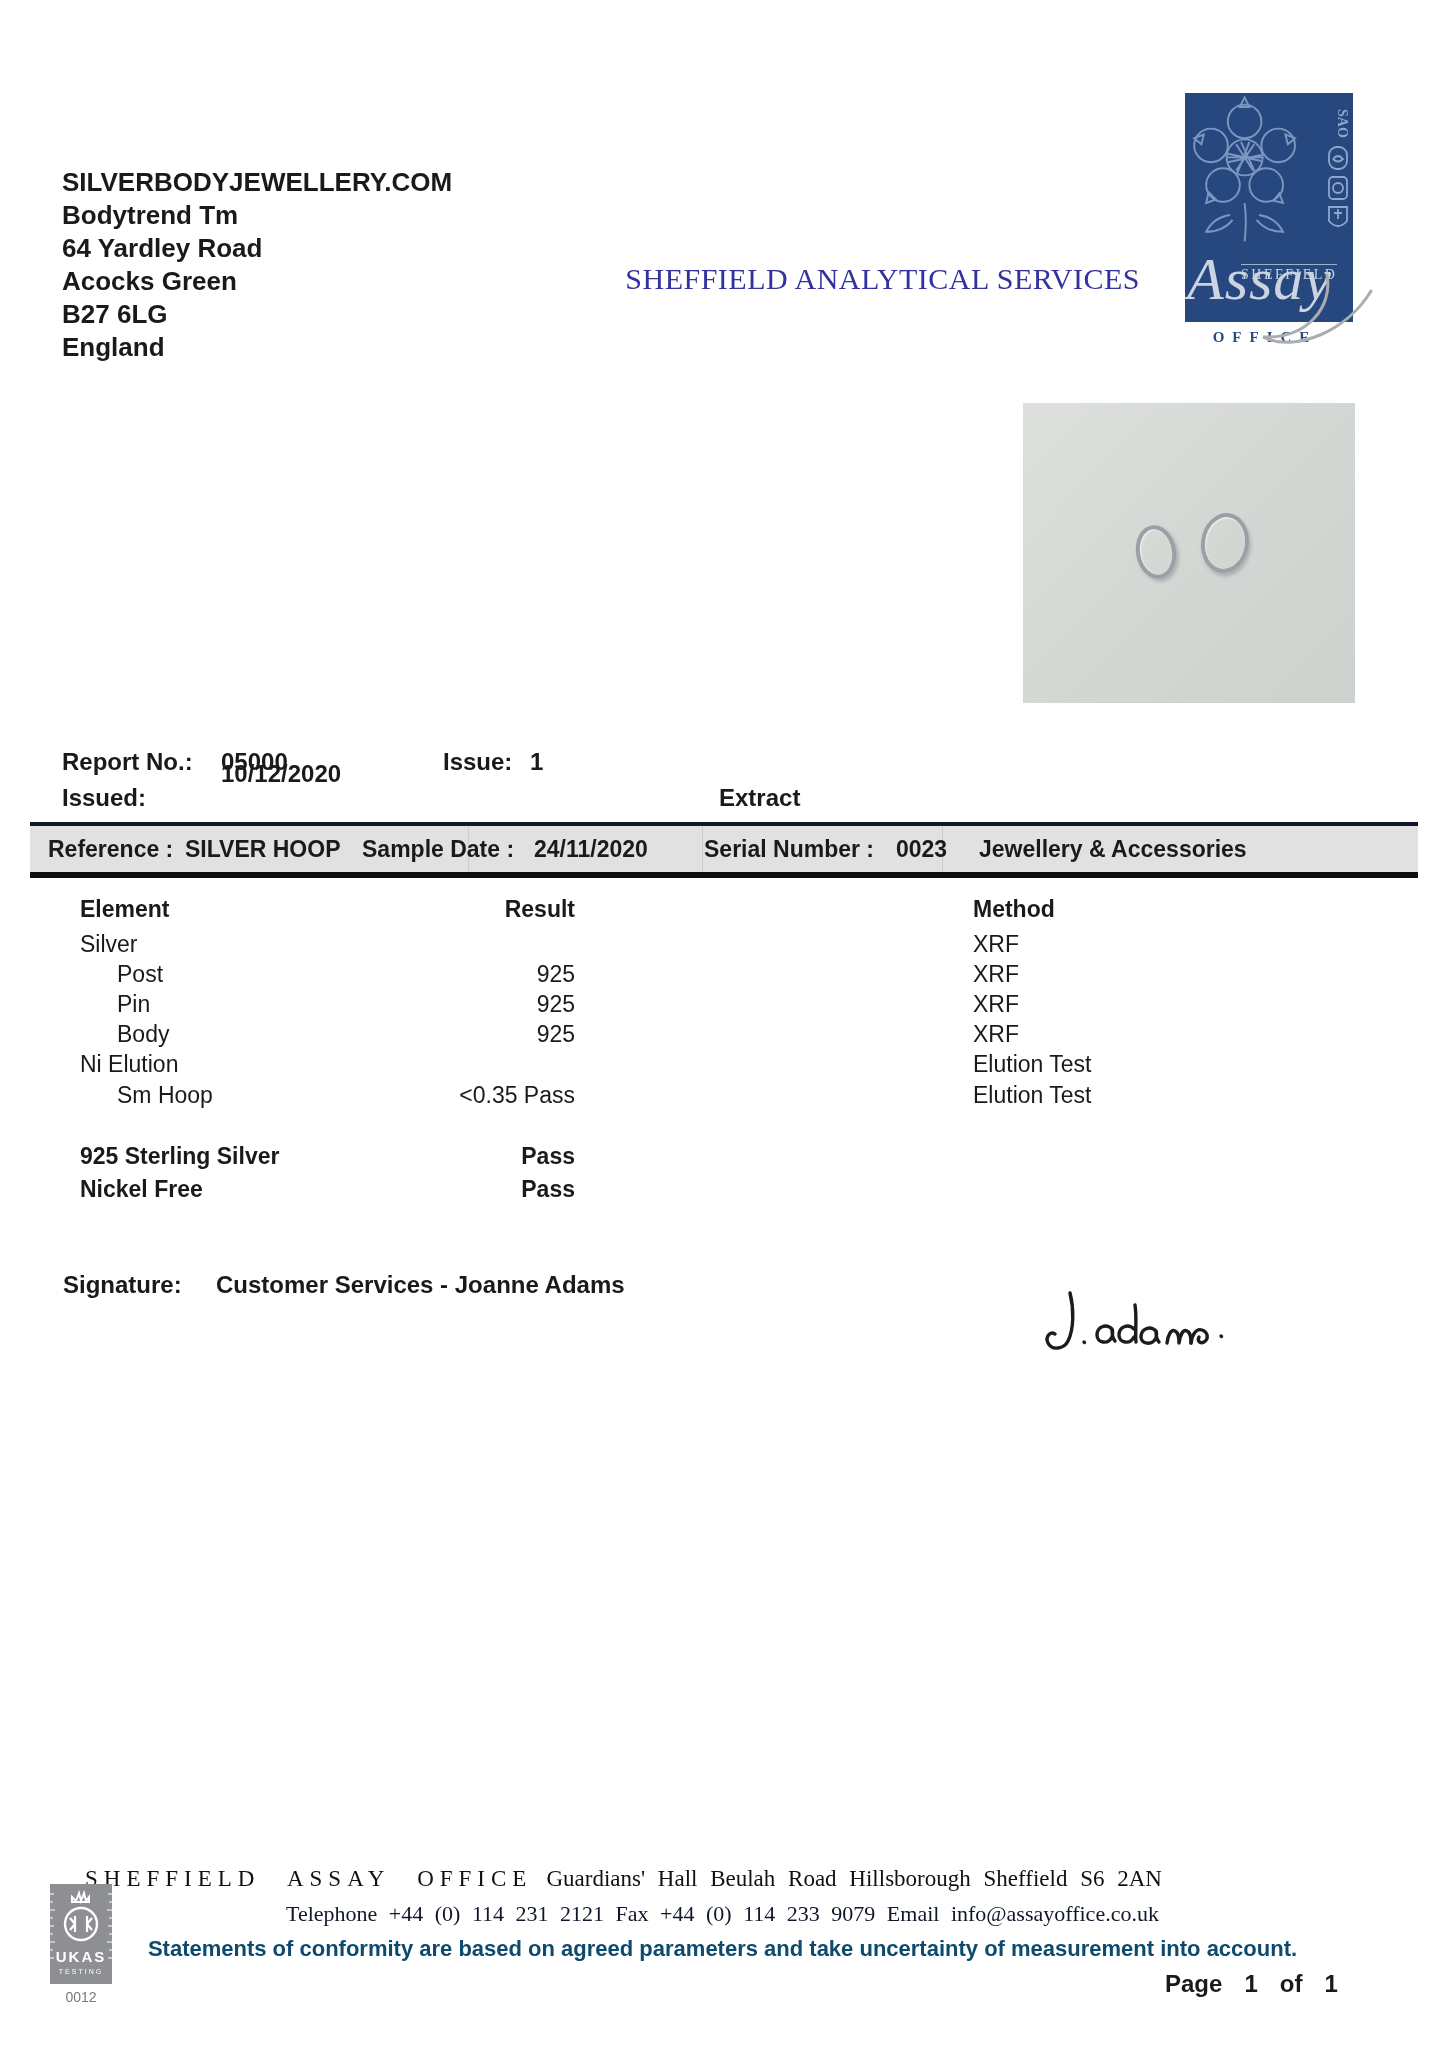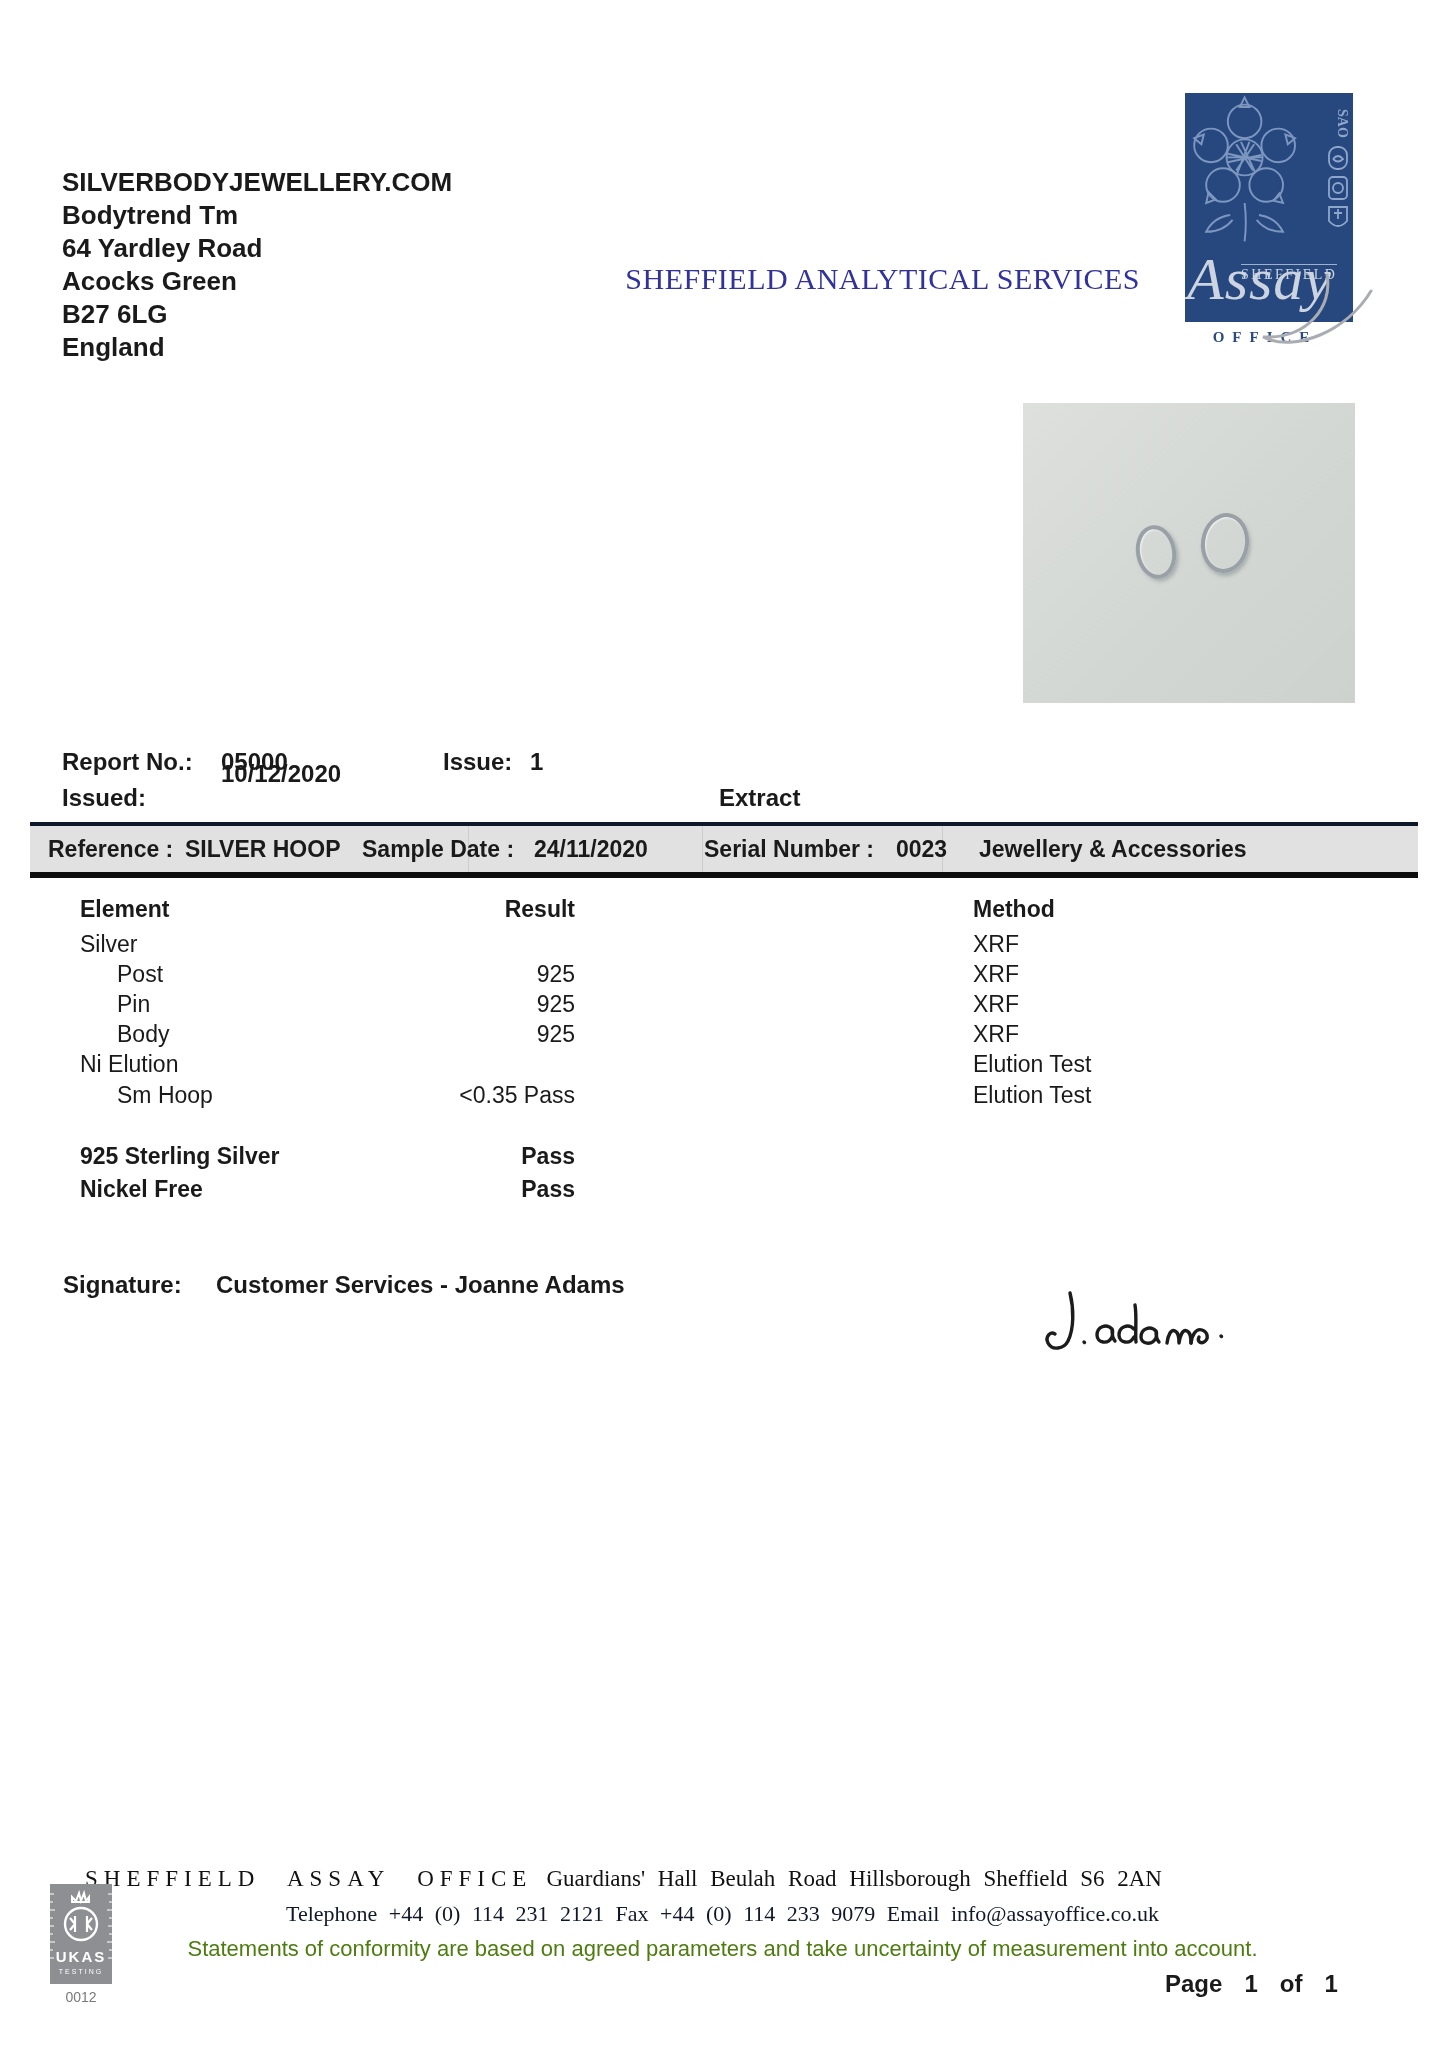--- a/index.html
+++ b/index.html
@@ -60,21 +60,21 @@
   .sig-svg{position:absolute;left:1028px;top:1285px;}
 
   
   .f-line1{position:absolute;left:0;top:1866px;width:1247px;text-align:center;
            font-family:"Liberation Serif","DejaVu Serif",serif;font-size:23px;color:#111;white-space:nowrap;}
   .f-office{letter-spacing:6px;word-spacing:16px;margin-right:14px;}
   .f-addr{word-spacing:7px;}
   .f-line2{position:absolute;left:0;top:1901px;width:1445px;text-align:center;
            font-family:"Liberation Serif","DejaVu Serif",serif;font-size:22px;color:#0f172a;word-spacing:6px;white-space:nowrap;}
   .f-statement{position:absolute;left:0;top:1936px;width:1445px;text-align:center;
-               font-size:22px;font-weight:normal;color:#4d7c0f;}
+               font-size:22px;font-weight:bold;color:#0c4a6e;}
   .f-page{position:absolute;left:1165px;top:1970px;font-size:24px;font-weight:bold;white-space:nowrap;}
   .f-page span{margin-right:22px;}
   .f-page span:last-child{margin-right:0;}
 
   .ukas{position:absolute;left:42px;top:1878px;}
 </style>
 </head>
 <body>
 
 <div class="page">

